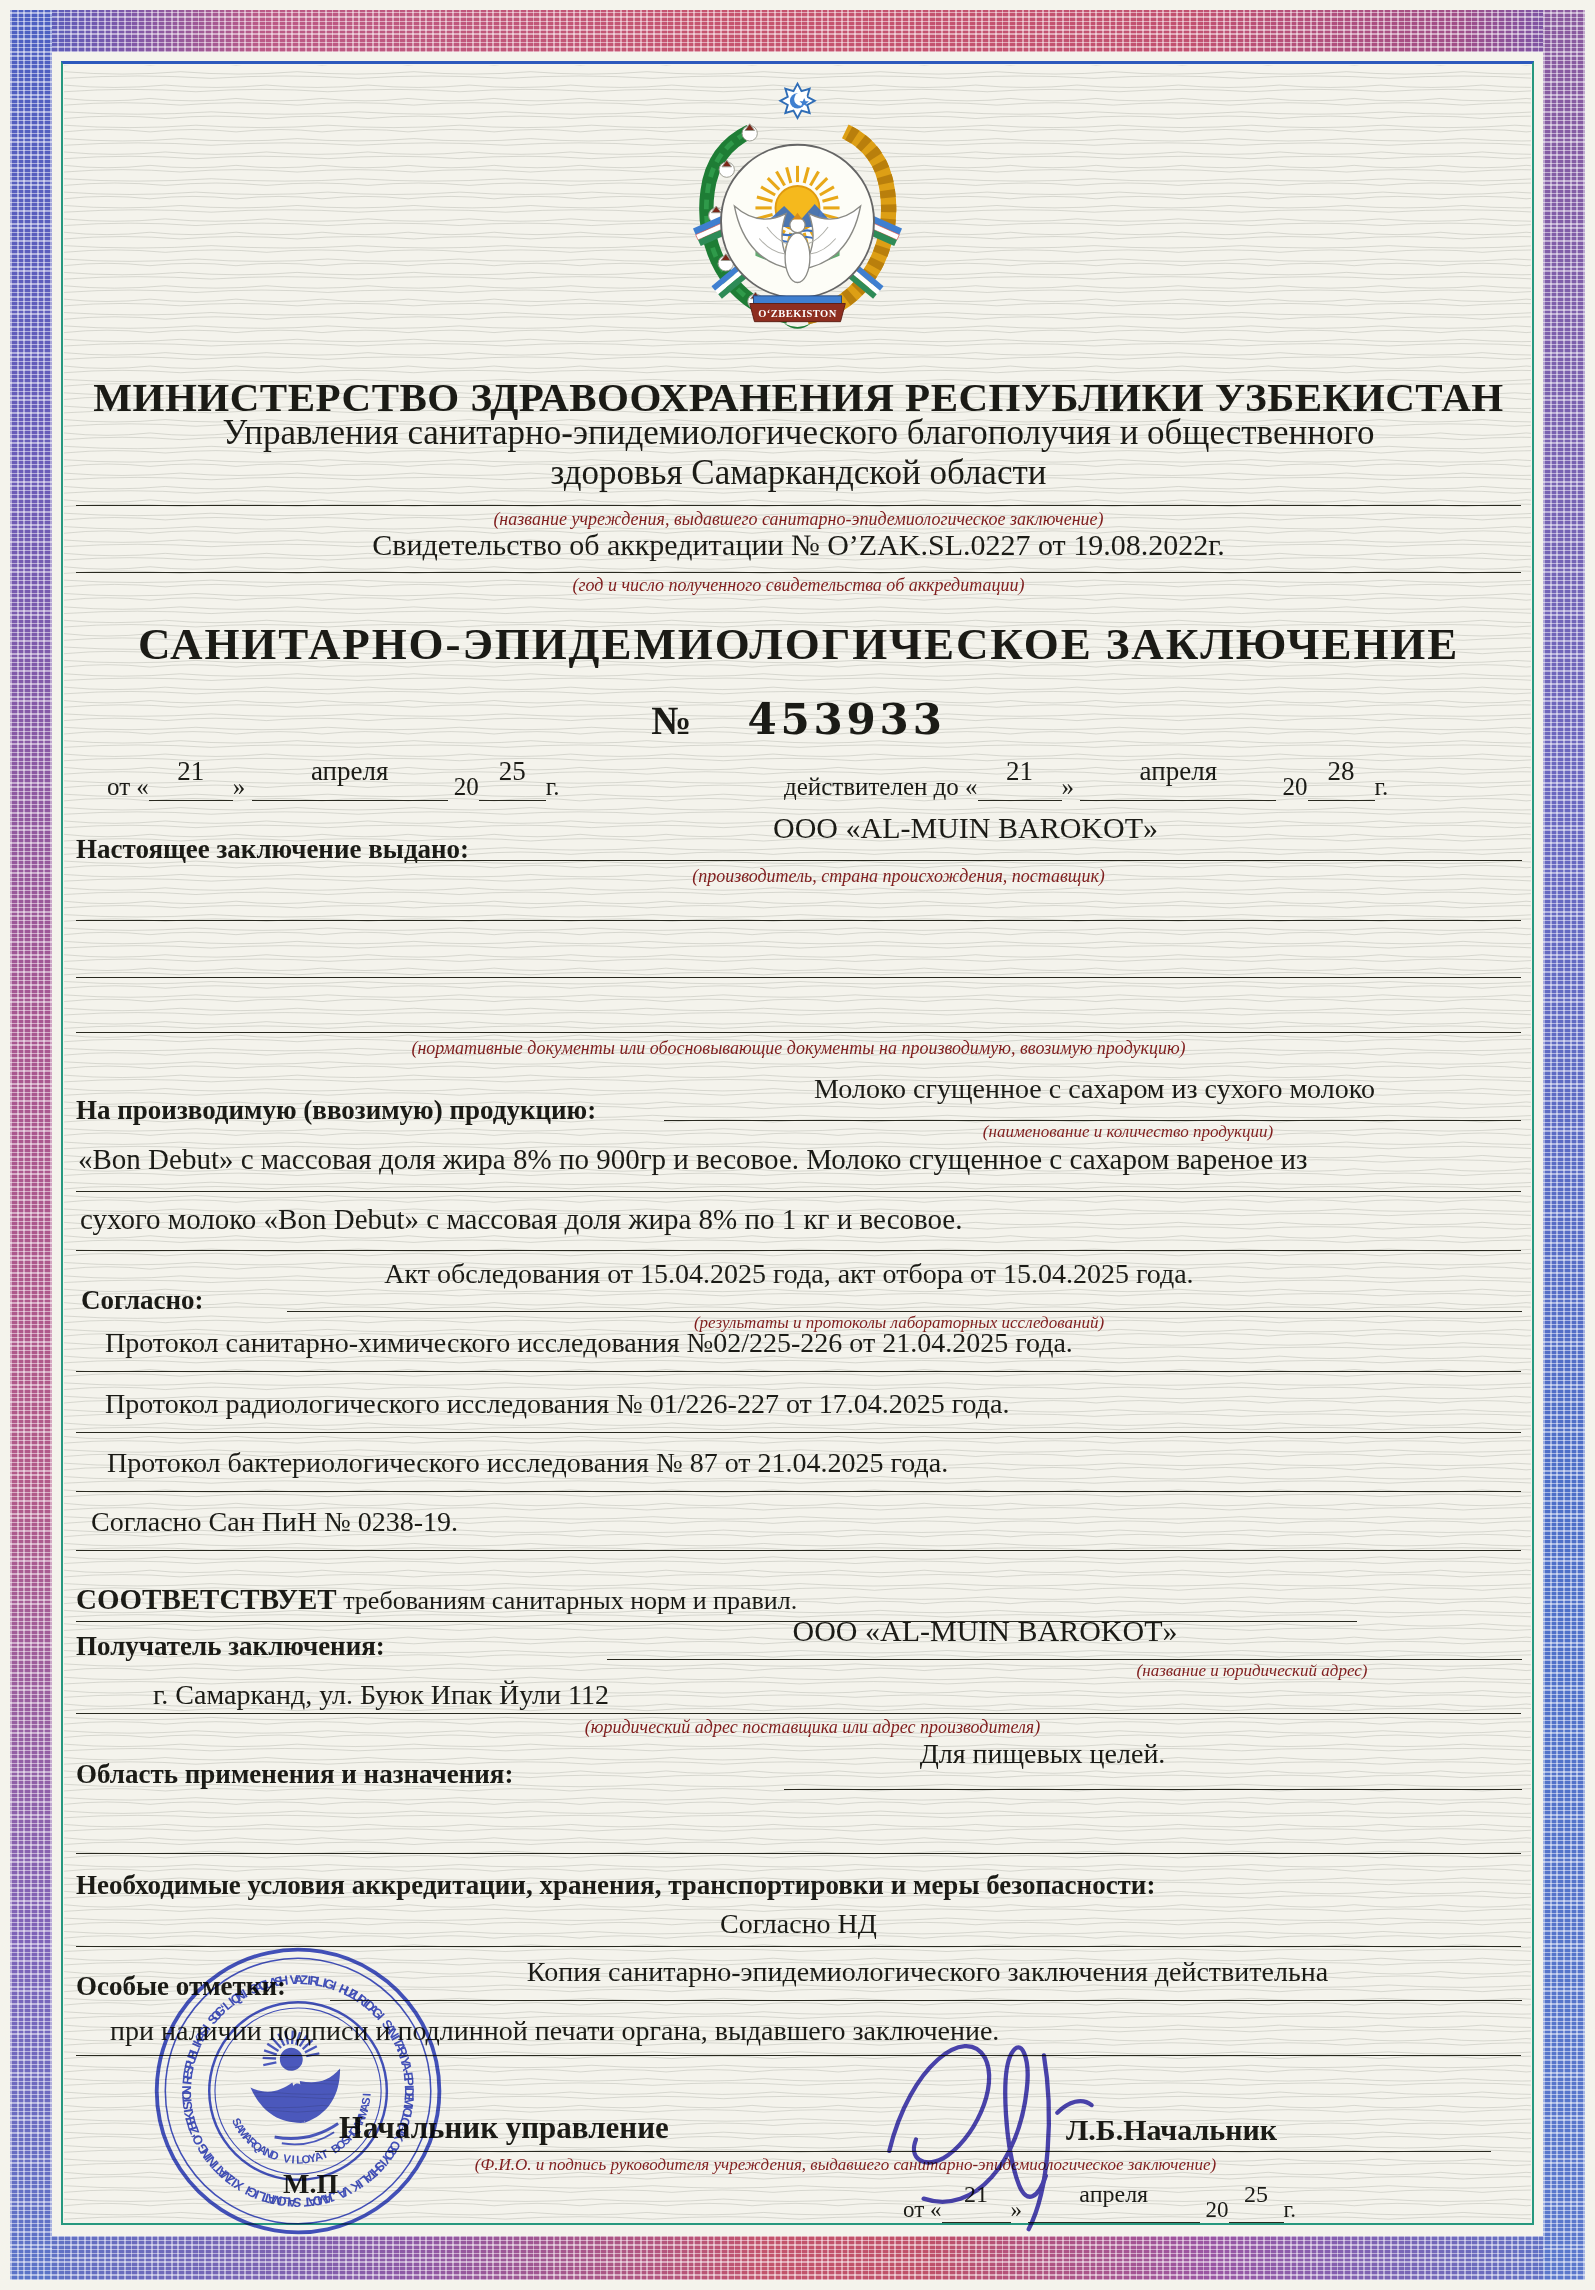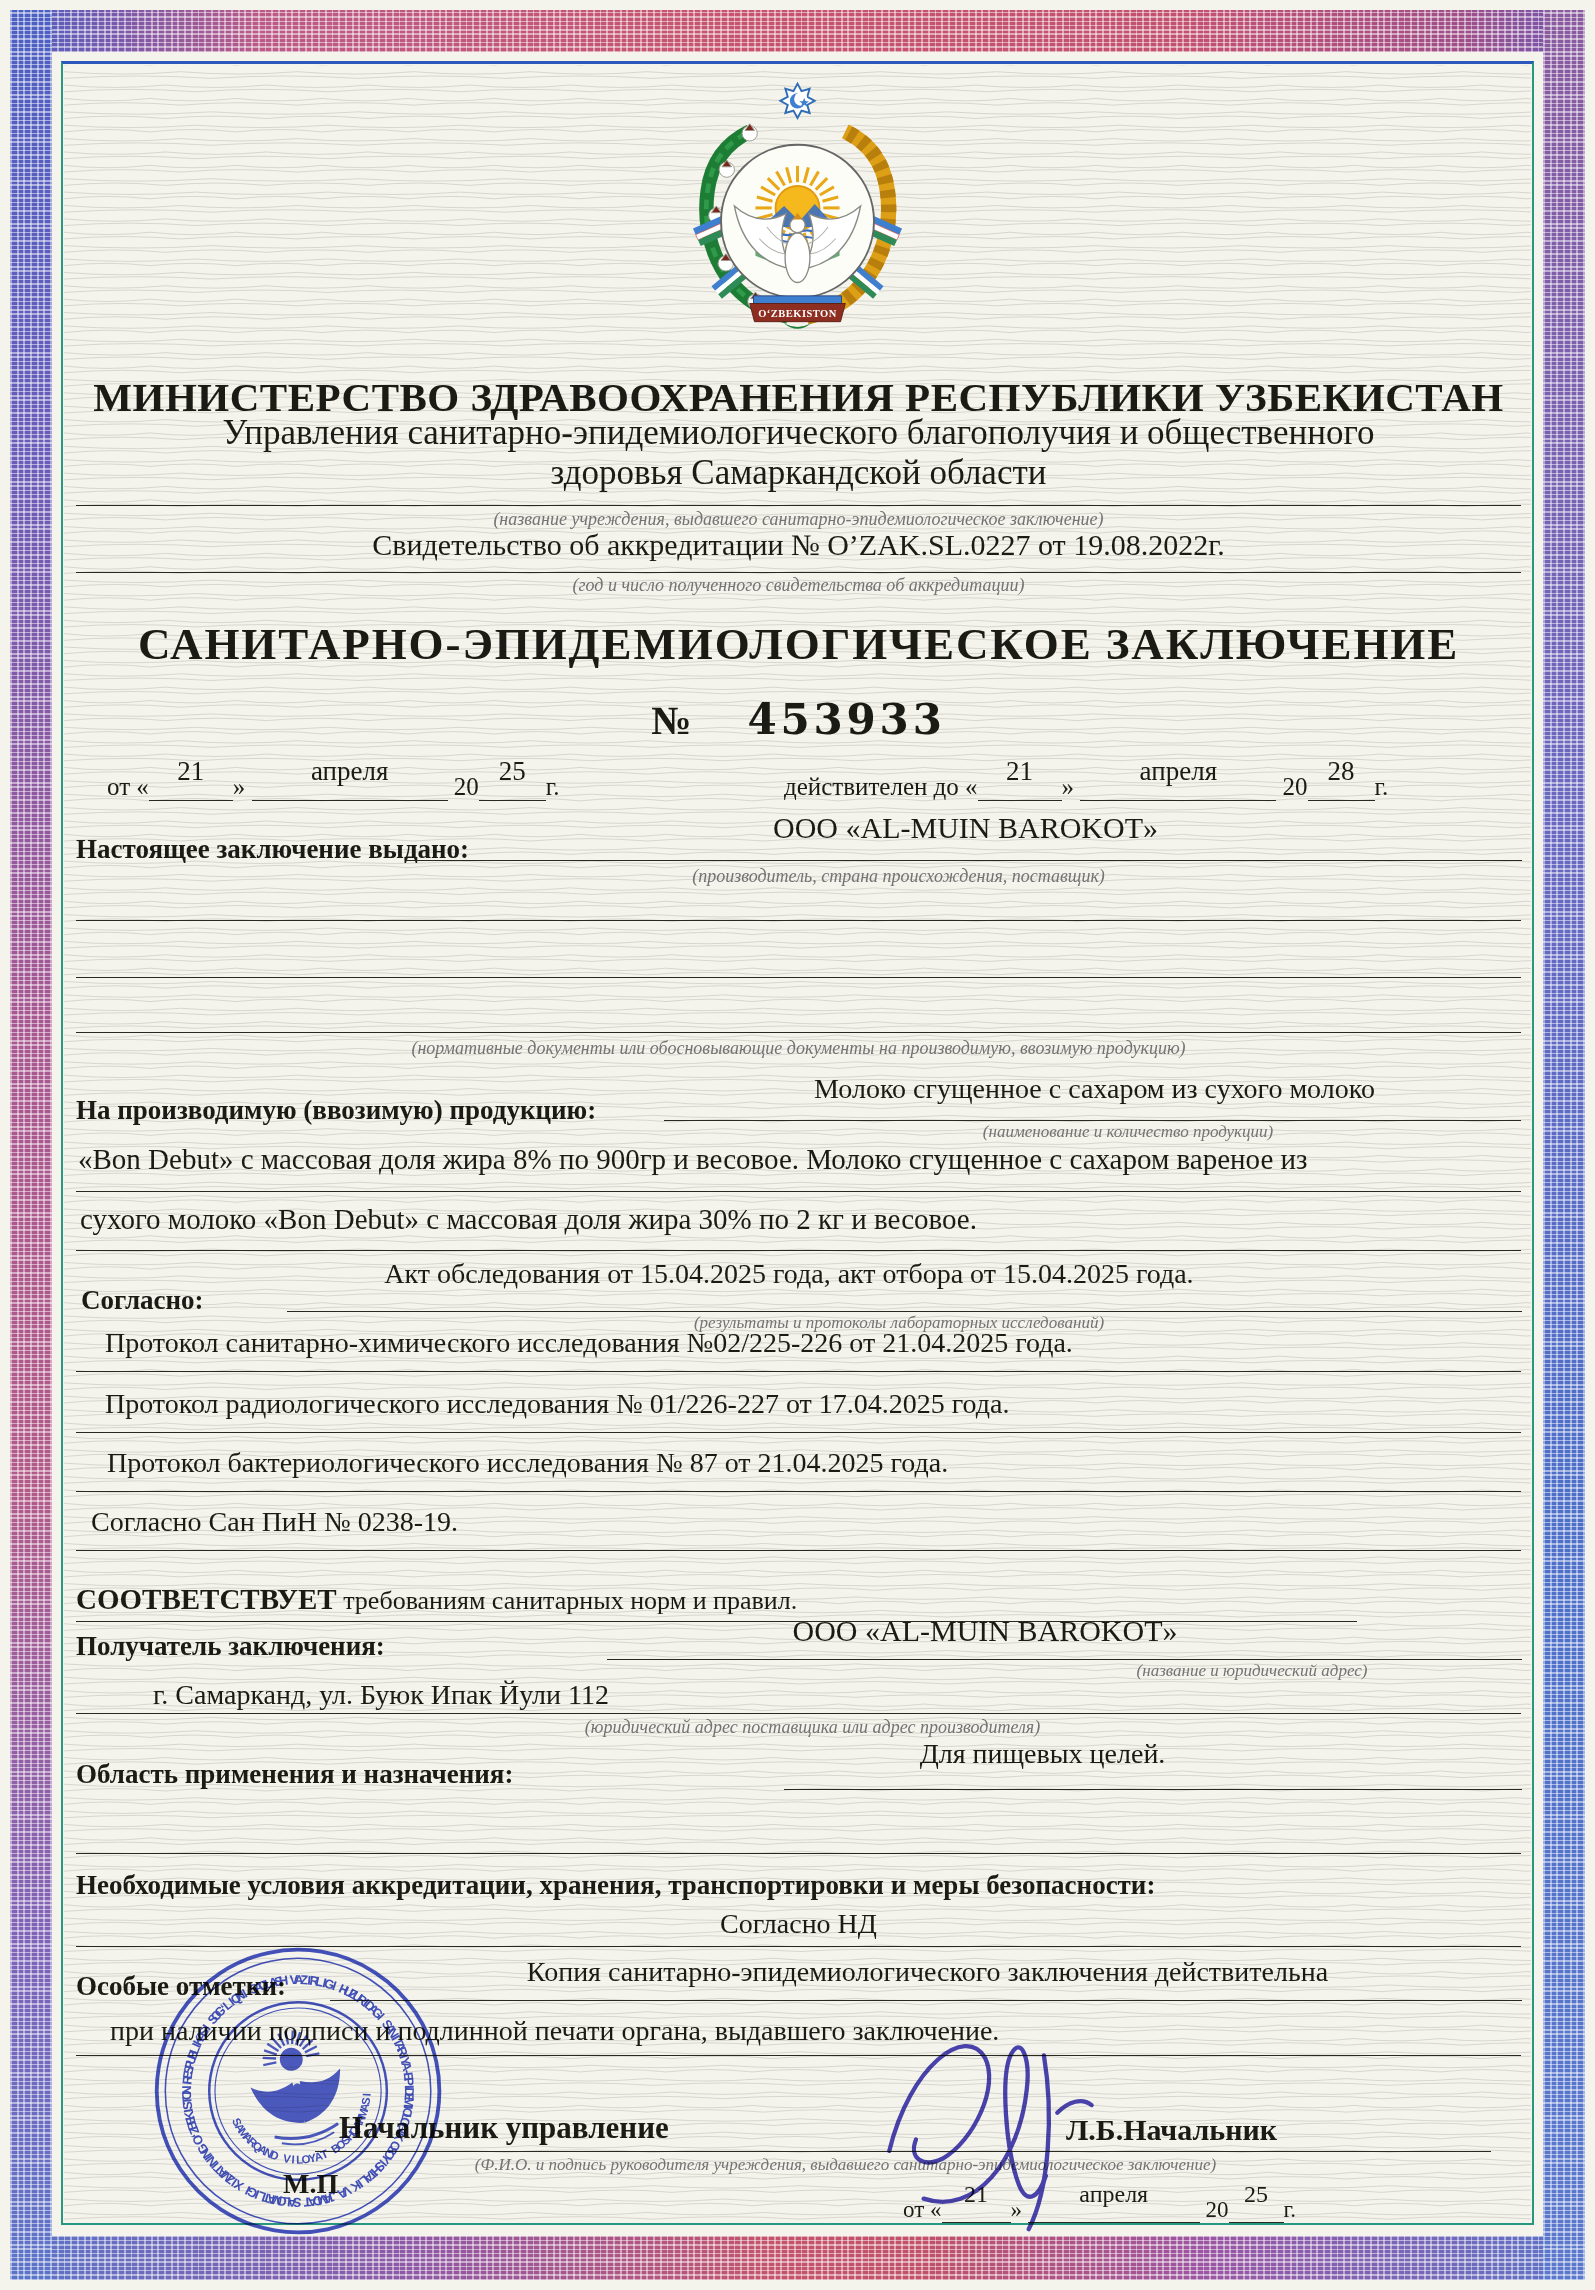--- a/index.html
+++ b/index.html
@@ -20,21 +20,21 @@
   .b-right{right:9.6px;top:9.6px;bottom:9.6px;width:42px;
     --g:linear-gradient(180deg,#8a5a9e 0%,#6a68c0 35%,#4d6fc8 65%,#5b78cc 100%);}
   .inner-frame{position:absolute;left:61px;top:61px;right:61px;bottom:65px;z-index:1;
     border:2.9px solid #27987f;border-top:3.8px solid #2c58bc;}
   #wavefield{position:absolute;left:64px;top:65px;z-index:0;}
   
   .content{position:absolute;inset:0;z-index:2;}
   .t{position:absolute;white-space:nowrap;line-height:1.12;}
   .c{text-align:center;white-space:normal;}
   .lbl{font-weight:700;}
-  .cap{font-style:italic;font-size:18px;color:#737373;}
+  .cap{font-style:italic;font-size:18px;color:#7f1d1d;}
   .rule{position:absolute;border-top:1.9px solid #29291f;height:0;}
   .dfield{position:absolute;font-size:25px;white-space:nowrap;}
   .dfield .bl{display:inline-block;border-bottom:1.9px solid #29291f;text-align:center;height:32.5px;vertical-align:bottom;}
   .dfield .bl b{font-weight:400;font-size:27px;position:relative;top:-11.5px;}
   .dfield.small{font-size:23px;}
   .dfield.small .bl{height:31px;}
   .dfield.small .bl b{font-size:24px;top:-10.5px;}
   .overlay{position:absolute;z-index:3;mix-blend-mode:multiply;}
 </style>
 </head>
@@ -506,21 +506,21 @@
     <div class="rule" style="left:76px;width:1445px;top:977px"></div>
     <div class="rule" style="left:76px;width:1445px;top:1032px"></div>
     <div class="t c cap" style="left:76px;width:1445px;top:1038px">(нормативные документы или обосновывающие документы на производимую, ввозимую продукцию)</div>
 
     <div class="t c" style="left:669px;width:851px;top:1073px;font-size:28px">Молоко сгущенное с сахаром из сухого молоко</div>
     <div class="t lbl" style="left:76px;top:1095px;font-size:27px">На производимую (ввозимую) продукцию:</div>
     <div class="rule" style="left:664px;width:857px;top:1120px"></div>
     <div class="t c cap" style="left:822px;width:612px;top:1122px;font-size:17px">(наименование и количество продукции)</div>
     <div class="t" style="left:78px;top:1143px;font-size:29px">«Bon Debut» с массовая доля жира 8% по 900гр и весовое. Молоко сгущенное с сахаром вареное из</div>
     <div class="rule" style="left:76px;width:1445px;top:1191px"></div>
-    <div class="t" style="left:80px;top:1203px;font-size:29px">сухого молоко «Bon Debut» с массовая доля жира 30% по 2 кг и весовое.</div>
+    <div class="t" style="left:80px;top:1203px;font-size:29px">сухого молоко «Bon Debut» с массовая доля жира 8% по 1 кг и весовое.</div>
     <div class="rule" style="left:76px;width:1445px;top:1250px"></div>
 
     <div class="t c" style="left:287px;width:1004px;top:1258px;font-size:28px">Акт обследования от 15.04.2025 года, акт отбора от 15.04.2025 года.</div>
     <div class="t lbl" style="left:81px;top:1285px;font-size:27px">Согласно:</div>
     <div class="rule" style="left:287px;width:1235px;top:1311px"></div>
     <div class="t c cap" style="left:612px;width:574px;top:1313px;font-size:17px">(результаты и протоколы лабораторных исследований)</div>
 
     <div class="t" style="left:105px;top:1327px;font-size:28px">Протокол санитарно-химического исследования №02/225-226 от 21.04.2025 года.</div>
     <div class="rule" style="left:76px;width:1445px;top:1371px"></div>
     <div class="t" style="left:105px;top:1388px;font-size:28px">Протокол радиологического исследования № 01/226-227 от 17.04.2025 года.</div>

